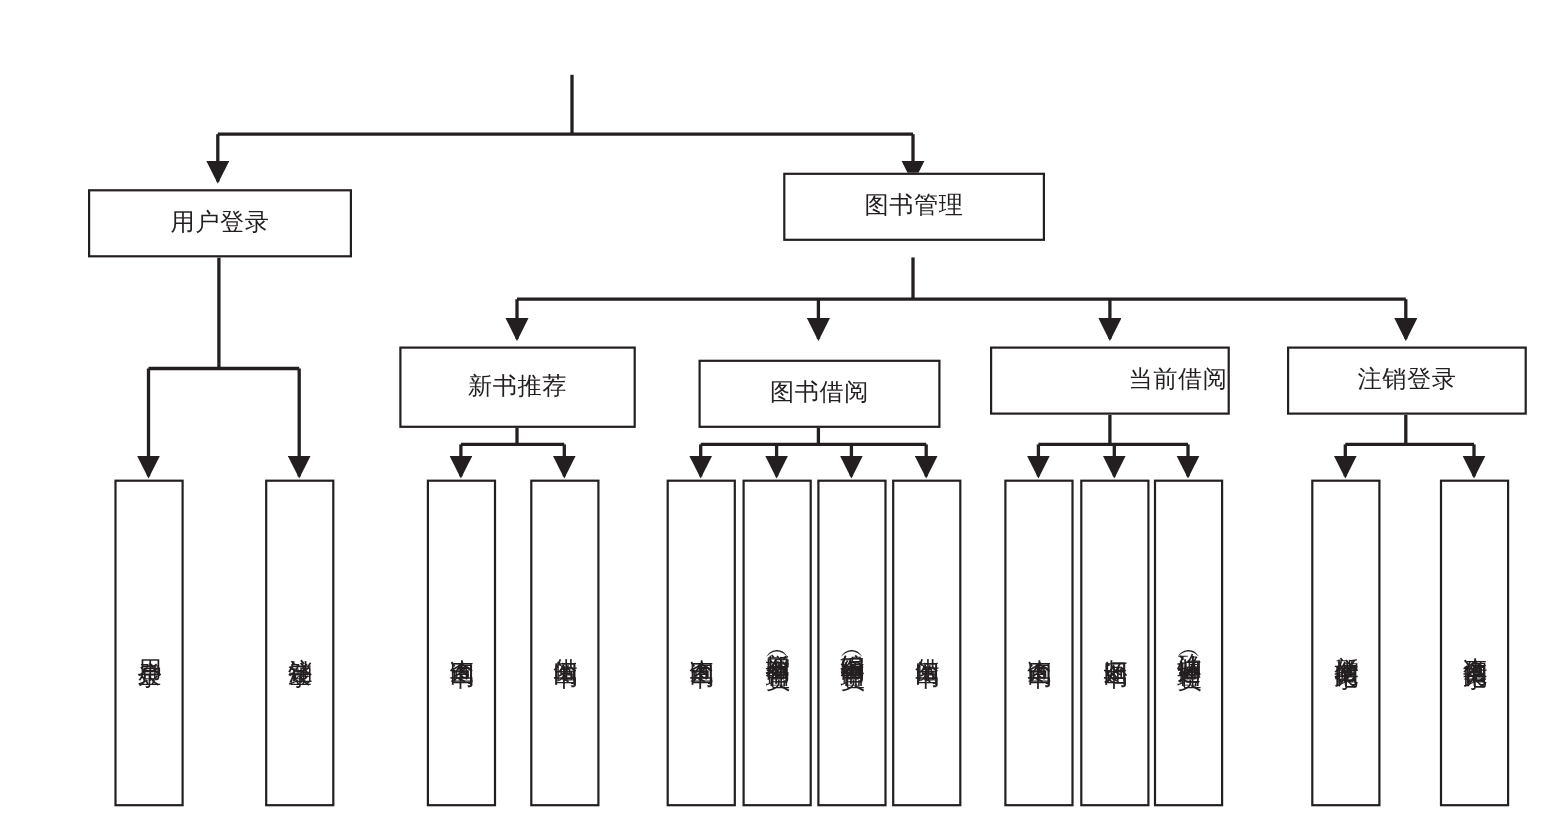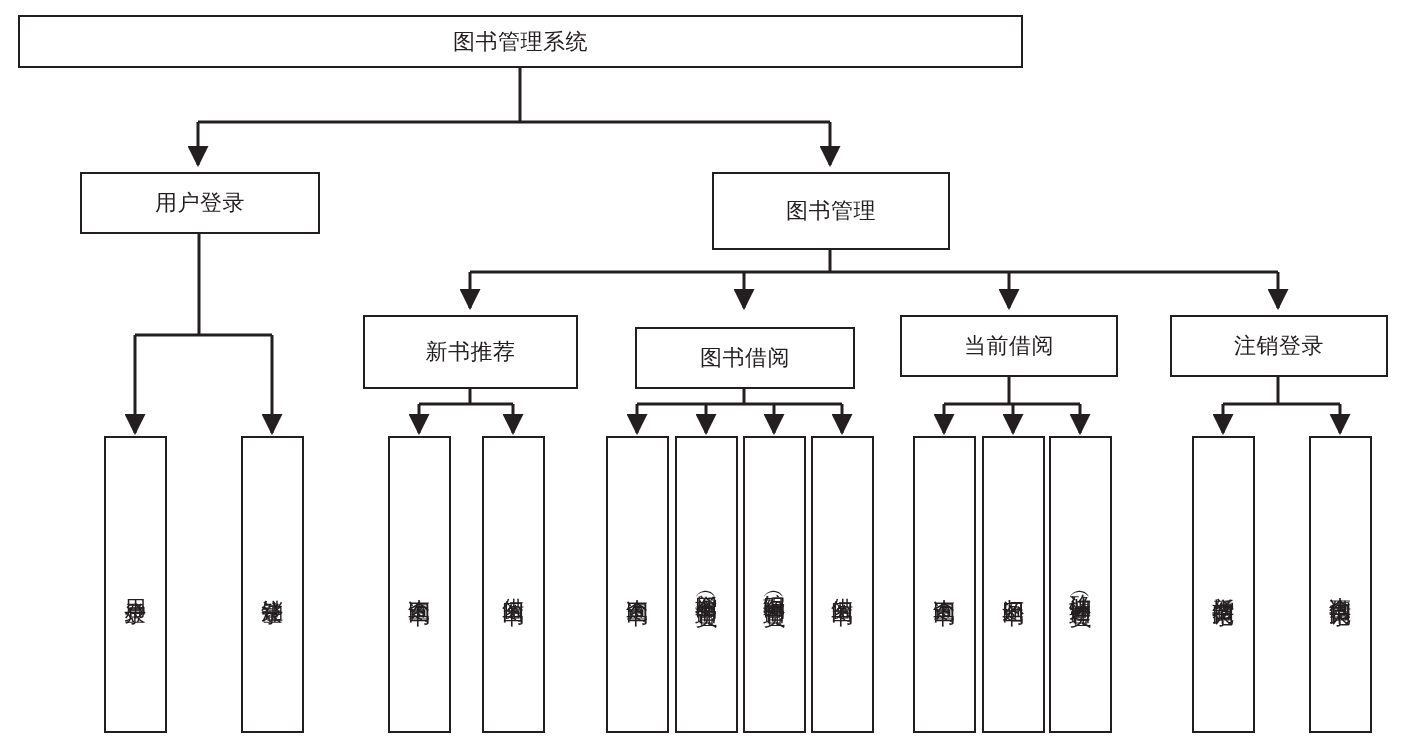--- a/index.html
+++ b/index.html
@@ -114,38 +114,35 @@
       <path d="M 1013 404 L 1013 433" marker-end="url(#arrow)"></path>
       <path d="M 1080 404 L 1080 433" marker-end="url(#arrow)"></path>
 
       <path d="M 1278 377 L 1278 404"></path>
       <path d="M 1223 404 L 1340 404"></path>
       <path d="M 1223 404 L 1223 433" marker-end="url(#arrow)"></path>
       <path d="M 1340 404 L 1340 433" marker-end="url(#arrow)"></path>
     </g>
   </svg>
 
-  <div class="node horizontal" style="left:18px; top:15px; width:1005px; height:53px;">
-    <span class="node-label">图书管理系统</span>
-  </div>
 
   <div class="node horizontal" style="left:80px; top:172px; width:240px; height:62px;">
     <span class="node-label">用户登录</span>
   </div>
-  <div class="node horizontal" style="left:712px; top:172px; width:238px; height:78px;">
+  <div class="node horizontal" style="left:712px; top:157px; width:238px; height:62px;">
     <span class="node-label">图书管理</span>
   </div>
 
   <div class="node horizontal" style="left:363px; top:315px; width:215px; height:74px;">
     <span class="node-label">新书推荐</span>
   </div>
   <div class="node horizontal" style="left:635px; top:315px; width:220px; height:62px;margin-top:12px;">
     <span class="node-label">图书借阅</span>
   </div>
-  <div class="node horizontal" style="left:900px; top:315px; width:218px; height:62px;">
+  <div class="node horizontal" style="left:900px; top:315px; width:218px; height:62px;justify-content:flex-end;">
     <span class="node-label">当前借阅</span>
   </div>
   <div class="node horizontal" style="left:1170px; top:315px; width:218px; height:62px;">
     <span class="node-label">注销登录</span>
   </div>
 
   <div class="node vertical" style="left:104px; top:436px; width:63px; height:297px;">
     <span class="node-label">用户登录</span>
   </div>
   <div class="node vertical" style="left:241px; top:436px; width:63px; height:297px;">

